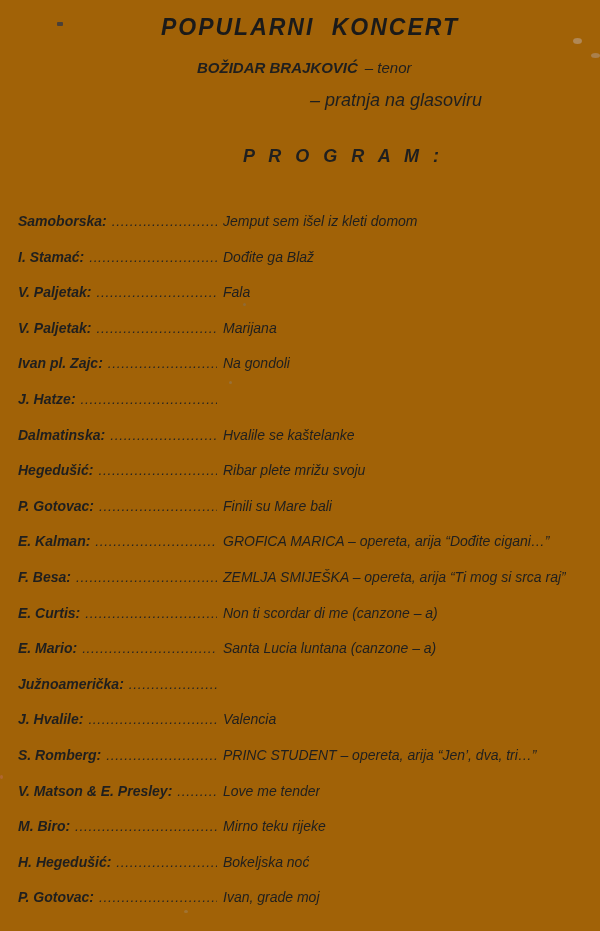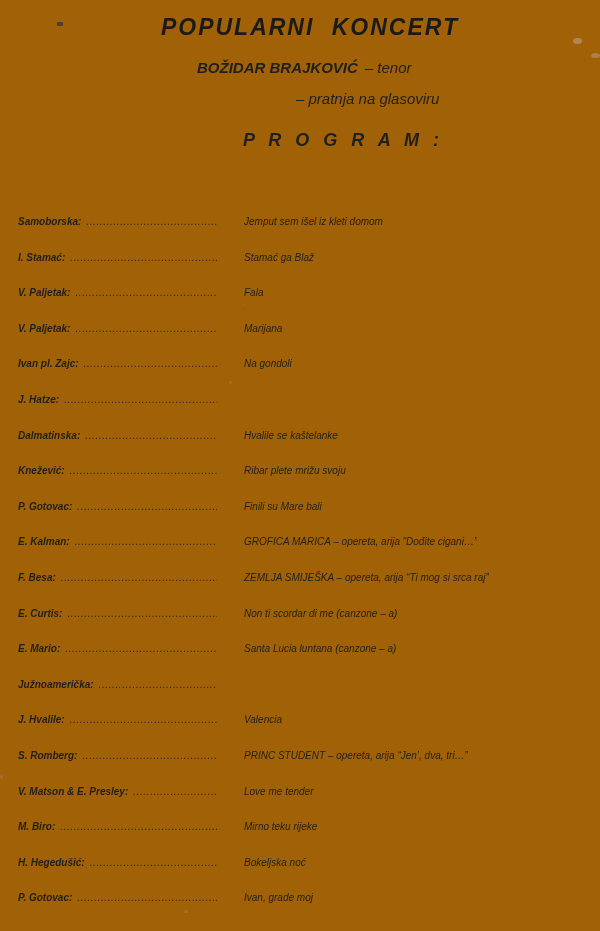--- a/index.html
+++ b/index.html
@@ -22,40 +22,39 @@
     color:#1a1a1a;
     white-space:nowrap;
   }
   .artist-line {
     position:absolute; top:59px; left:197px;
     font-size:15px; white-space:nowrap;
   }
   .artist-name { font-weight:bold; }
   .artist-role { margin-left:7px;margin-top:17px; }
   .accompaniment {
-    position:absolute; top:90px; left:296px;
-    font-size:15px; white-space:nowrap;
+    position:absolute; top:90px; left:310px;
+    font-size:18px; white-space:nowrap;
   }
   .program-heading {
-    position:absolute; top:130px; left:243px;
+    position:absolute; top:146px; left:243px;
     font-size:18px; font-weight:bold;
     letter-spacing:4.5px;
     white-space:nowrap;
   }
   
   .program-list {
     position:absolute; top:204px; left:18px; right:2px;
   }
   .program-row {
     display:flex;
     align-items:baseline;
     height:35.6px; line-height:35.6px;
-    font-size:10px;
-    white-space:nowrap;
-    gap:21px;
+    font-size:14px;
+    white-space:nowrap;
   }
   .lead {
     display:flex; align-items:baseline;
     width:199px; min-width:199px;
     overflow:hidden;
   }
   .composer { font-weight:bold; white-space:nowrap; }
   .dots {
     flex:1 1 auto; overflow:hidden;
     white-space:nowrap;
@@ -96,21 +95,21 @@
         <span class="composer">Samoborska:</span>
         <span class="dots">..........................................................................................</span>
       </span>
       <span class="piece">Jemput sem išel iz kleti domom</span>
     </div>
       <div class="program-row">
       <span class="lead">
         <span class="composer">I. Stamać:</span>
         <span class="dots">..........................................................................................</span>
       </span>
-      <span class="piece">Stamać ga Blaž</span>
+      <span class="piece">Dođite ga Blaž</span>
     </div>
       <div class="program-row">
       <span class="lead">
         <span class="composer">V. Paljetak:</span>
         <span class="dots">..........................................................................................</span>
       </span>
       <span class="piece">Fala</span>
     </div>
       <div class="program-row">
       <span class="lead">
@@ -134,21 +133,21 @@
     </div>
       <div class="program-row">
       <span class="lead">
         <span class="composer">Dalmatinska:</span>
         <span class="dots">..........................................................................................</span>
       </span>
       <span class="piece">Hvalile se kaštelanke</span>
     </div>
       <div class="program-row">
       <span class="lead">
-        <span class="composer">Knežević:</span>
+        <span class="composer">Hegedušić:</span>
         <span class="dots">..........................................................................................</span>
       </span>
       <span class="piece">Ribar plete mrižu svoju</span>
     </div>
       <div class="program-row">
       <span class="lead">
         <span class="composer">P. Gotovac:</span>
         <span class="dots">..........................................................................................</span>
       </span>
       <span class="piece">Finili su Mare bali</span>

